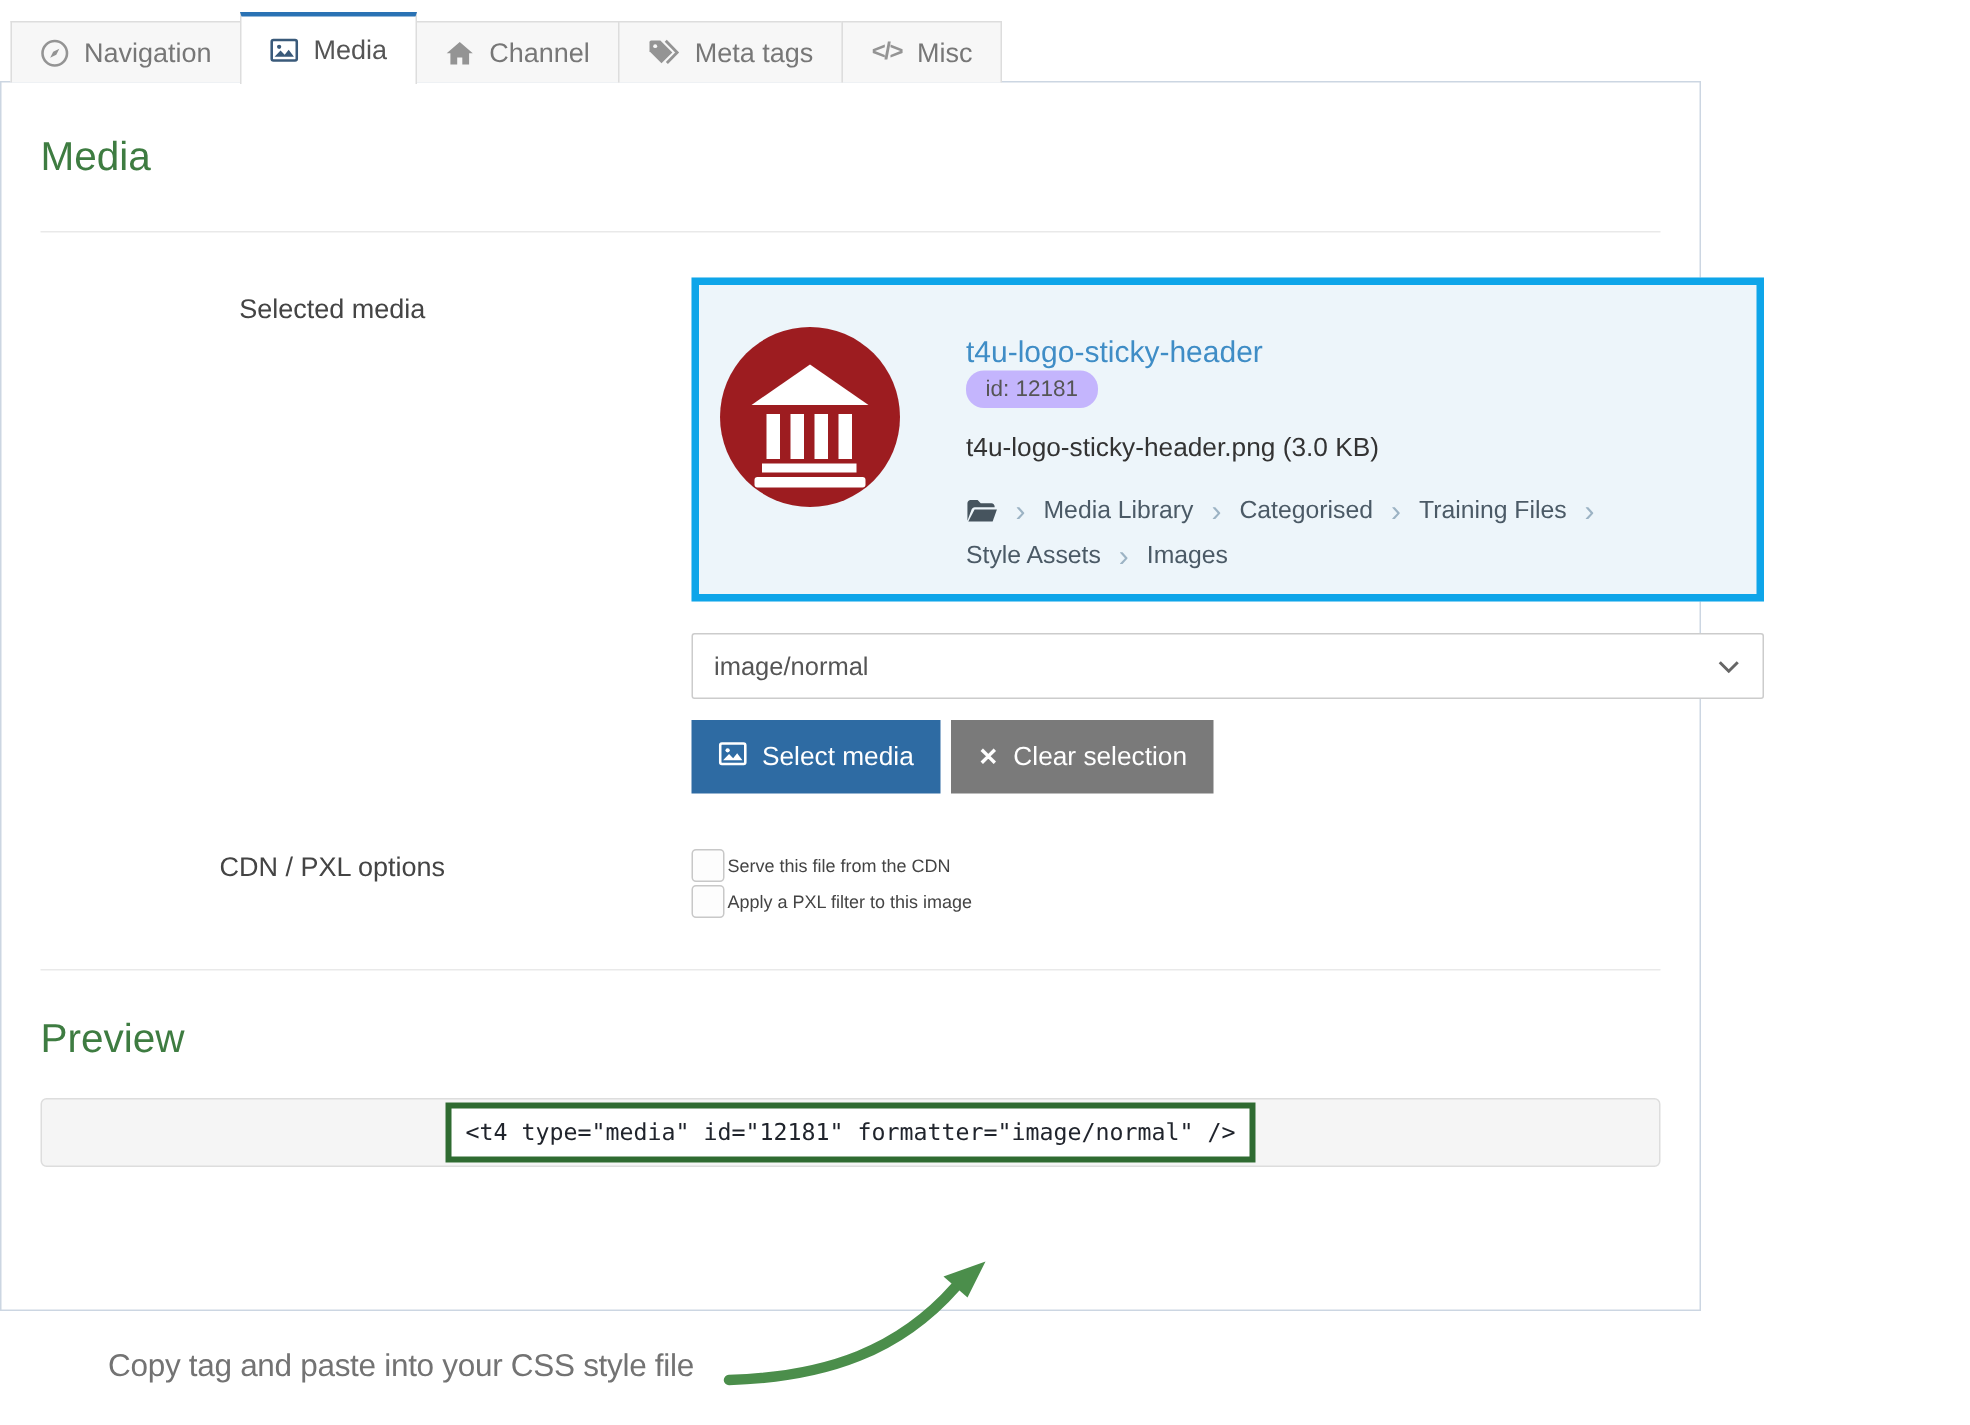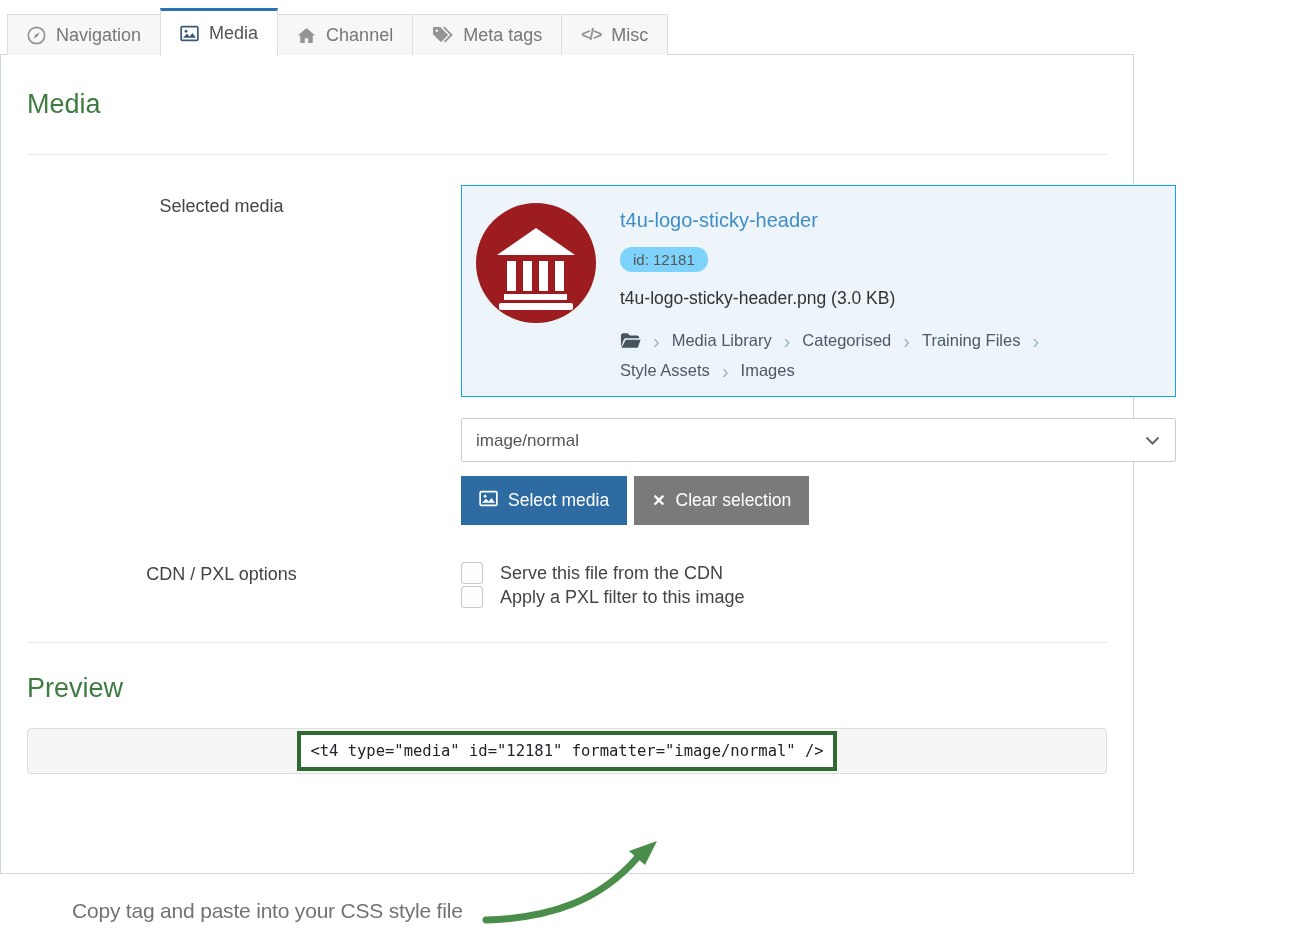--- a/index.html
+++ b/index.html
@@ -24,25 +24,25 @@
     border:1px solid #ccd6e2; height:820px; padding:34px 26px 0 26px; background:#fff; }
   h2.section-title { color:#3e7c41; font-size:27px; font-weight:400; margin-bottom:24px; }
   .desc { color:#555; font-size:18px; }
   hr.div { border:none; border-top:1px solid #e9e9e9; margin:34px 0 30px; }
 
   .form-row { display:flex; align-items:flex-start; }
   .label-col { width:389px; text-align:center; color:#444; font-size:18px; flex:none; padding-top:11px; }
   .field-col { margin-left:45px; width:715px; flex:none; }
 
   
-  .media-card { background:#edf5fa; border:1px solid #0ea5e9; padding:17px 14px 16px;
-    display:flex; gap:24px; }
+  .media-card { background:#edf5fa; border:5px solid #0ea5e9; padding:28px 14px 16px;
+    display:flex; gap:44px; }
   .media-details { padding-top:6px; }
   .media-title { color:#3f8dc6; font-size:20px; text-decoration:none; display:inline-block; }
-  .id-badge { display:inline-block; margin-top:15px; background:#7dd3fc; color:#555;
+  .id-badge { display:inline-block; background:#c4b5fd; color:#555;
     border-radius:12px; padding:4px 13px; font-size:15px; }
   .filename { margin-top:16px; color:#333; font-size:17.5px; }
   .breadcrumb { margin-top:22px; display:flex; flex-wrap:wrap; align-items:center;
     column-gap:12px; row-gap:11px; font-size:16.5px; color:#4b5a66; max-width:505px; }
   .crumb-sep { color:#9cb3c4; font-size:20px; line-height:14px; }
   .folder-icon { color:#46545e; display:inline-flex; }
 
   
   .select-wrap { position:relative; margin-top:21px; }
   select.formatter { width:715px; height:44px; border:1px solid #ccc; border-radius:2px;
@@ -54,21 +54,21 @@
   .btn-row { margin-top:14px; display:flex; gap:7px; }
   .btn { height:49px; padding:0 18px; border:none; color:#fff; font-size:17.5px;
     display:inline-flex; align-items:center; gap:10px; cursor:pointer; font-family:inherit; }
   .btn-primary { background:#2e6ba3; }
   .btn-secondary { background:#7a7a7a; }
   .x-glyph { font-size:16px; font-weight:bold; }
 
   
   .cdn-row { margin-top:37px; }
   .cdn-row .label-col { padding-top:2px; }
-  .check-line { display:flex; align-items:center; gap:17px; font-size:18px; color:#444; }
+  .check-line { display:flex; align-items:center; gap:2px; font-size:12px; color:#444; }
   .check-line + .check-line { margin-top:2px; }
   .checkbox { width:22px; height:22px; background:#fdfdfd; border:1px solid #c8c8c8;
     border-radius:3px; flex:none; cursor:pointer; }
 
   
   .preview-title { margin-top:30px; margin-bottom:23px; }
   .preview-box { height:46px; background:#f5f5f5; border:1px solid #ddd; border-radius:4px;
     display:flex; align-items:center; justify-content:center; }
   .code-box { border:4px solid #2f6b31; background:#fff; padding:7px 9px;
     font-family:"DejaVu Sans Mono", monospace; font-size:15.5px; color:#20242c; white-space:pre; }

